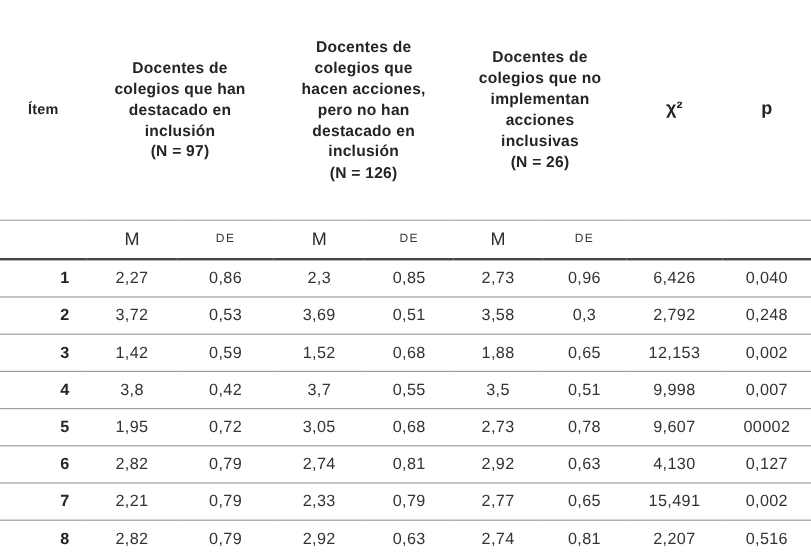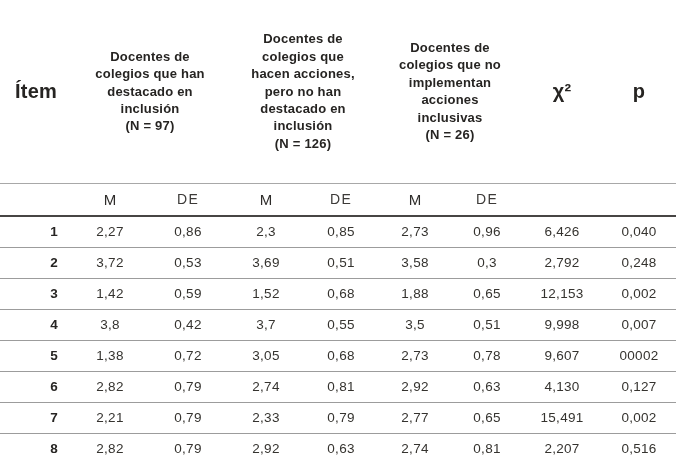--- a/index.html
+++ b/index.html
@@ -39,42 +39,42 @@
     font-size: 13px;
     line-height: 1.34;
     letter-spacing: 0.2px;
     color: #262422;
     padding: 0 2px;
   }
   thead tr.group-row th.group-head {
     white-space: pre-line;
   }
   thead tr.group-row th.item-head {
-    font-size: 20px;
+    font-size: 12px;
   }
   thead tr.group-row th.stat-head {
-    font-size: 20px;
+    font-size: 15px;
   }
 
   thead tr.sub-row th {
     height: 33px;
     box-sizing: border-box;
     vertical-align: middle;
     text-align: center;
     font-weight: normal;
     border-top: 1px solid #a8a8a8;
     border-bottom: 2.5px solid #474544;
     padding: 0;
   }
   thead tr.sub-row th.sub-m {
     font-size: 15px;
     color: #2e2c2a;
   }
   thead tr.sub-row th.sub-de {
-    font-size: 14px;
+    font-size: 10px;
     letter-spacing: 1.2px;
     color: #3c3a38;
   }
 
   tbody tr {
     height: 31px;
   }
   tbody th.item-cell {
     font-weight: bold;
     font-size: 13.5px;
@@ -190,21 +190,21 @@
       <td class="num-cell">0,42</td>
       <td class="num-cell">3,7</td>
       <td class="num-cell">0,55</td>
       <td class="num-cell">3,5</td>
       <td class="num-cell">0,51</td>
       <td class="num-cell">9,998</td>
       <td class="num-cell">0,007</td>
     </tr>
         <tr>
       <th class="item-cell">5</th>
-      <td class="num-cell">1,38</td>
+      <td class="num-cell">1,95</td>
       <td class="num-cell">0,72</td>
       <td class="num-cell">3,05</td>
       <td class="num-cell">0,68</td>
       <td class="num-cell">2,73</td>
       <td class="num-cell">0,78</td>
       <td class="num-cell">9,607</td>
       <td class="num-cell">00002</td>
     </tr>
         <tr>
       <th class="item-cell">6</th>

